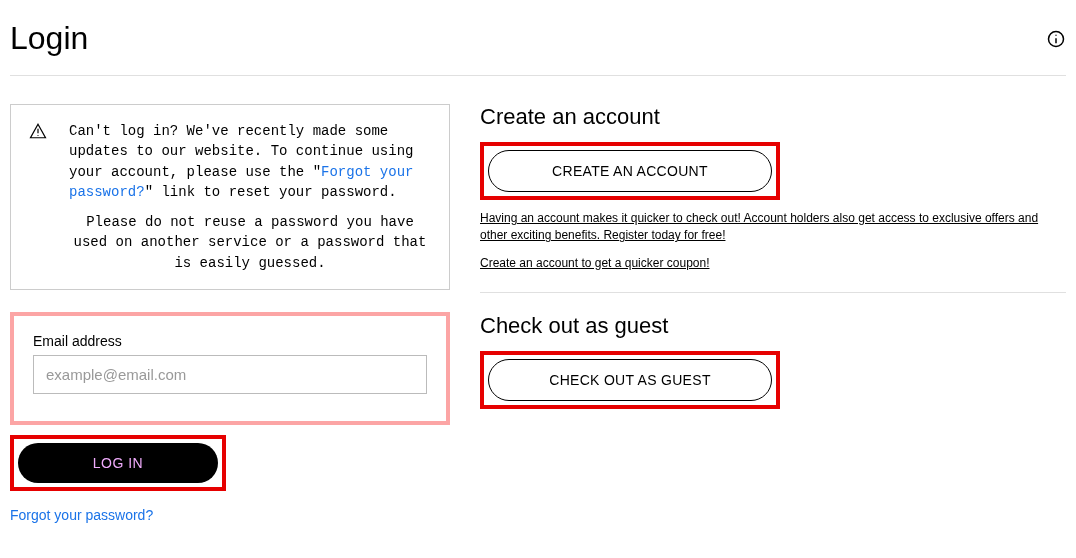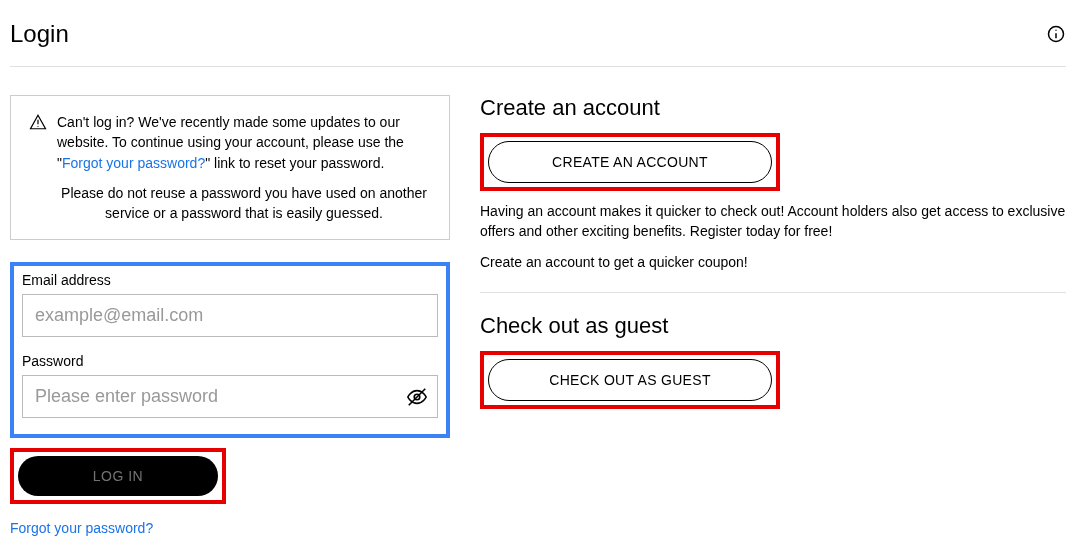--- a/index.html
+++ b/index.html
@@ -15,21 +15,21 @@
     }
     .header {
       display: flex;
       justify-content: space-between;
       align-items: center;
       padding: 20px 0 18px 0;
       border-bottom: 1px solid #e0e0e0;
       margin-bottom: 28px;
     }
     .page-title {
-      font-size: 24px;
+      font-size: 32px;
       font-weight: 400;
     }
     .info-icon-wrap {
       width: 20px;
       height: 20px;
     }
     .columns {
       display: flex;
       gap: 30px;
     }
@@ -42,55 +42,56 @@
     }
     .notice-box {
       border: 1px solid #ccc;
       padding: 16px 18px 16px 18px;
       margin-bottom: 22px;
       font-size: 14px;
       line-height: 1.45;
     }
     .notice-top {
       display: flex;
-      gap: 10px;
+      gap: 22px;
+      font-family: Liberation Mono, monospace;
     }
     .notice-top .icon {
       flex: 0 0 18px;
       margin-top: 1px;
     }
     .notice-text p { margin-bottom: 10px; }
     .notice-text p:last-child { margin-bottom: 0; text-align: center; }
     .notice-link {
       color: #1a73e8;
       text-decoration: none;
     }
     .form-area {
-      border: 4px solid #3b82f6;
-      padding: 4px;
+      border: 4px solid #fca5a5;
+      padding: 15px;
       margin-bottom: 10px;
     }
     .form-inner {
       padding: 0 4px 6px 4px;
     }
     .form-group {
       margin-top: 2px;
       margin-bottom: 16px;
     }
     .form-group:last-child { margin-bottom: 6px; }
     .label {
       display: block;
       font-size: 14px;
       margin-bottom: 6px;
     }
     .input {
       width: 100%;
       border: 1px solid #bbb;
       padding: 10px 12px;
-      font-size: 18px;
+      font-size: 15px;
       color: #c2410c;
     }
     .input::placeholder { color: #999; }
     .input-wrap {
       position: relative;
     }
     .eye-icon {
       position: absolute;
       right: 10px;
       top: 50%;
@@ -100,21 +101,21 @@
       color: #000;
     }
     .login-row {
       border: 4px solid #e60000;
       display: inline-block;
       padding: 4px;
       margin-top: 0;
     }
     .login-btn {
       background: #000;
-      color: #737373;
+      color: #f0abfc;
       border: none;
       border-radius: 22px;
       padding: 12px 0;
       width: 200px;
       font-size: 14px;
       letter-spacing: 0.5px;
       cursor: pointer;
     }
     .forgot {
       display: block;
@@ -138,23 +139,24 @@
       background: #fff;
       border: 1px solid #000;
       border-radius: 22px;
       padding: 12px 0;
       width: 284px;
       font-size: 14px;
       letter-spacing: 0.3px;
       cursor: pointer;
     }
     .desc {
-      font-size: 14px;
+      font-size: 12px;
       line-height: 1.45;
       margin-bottom: 10px;
+      text-decoration: underline;
     }
     .right-divider {
       border: none;
       border-top: 1px solid #e0e0e0;
       margin: 20px 0 20px 0;
     }
   </style>
 </head>
 <body>
 
@@ -187,33 +189,20 @@
           </div>
         </div>
       </div>
 
       <div class="form-area">
         <div class="form-inner">
           <div class="form-group">
             <label class="label">Email address</label>
             <input type="text" class="input" placeholder="example@email.com" style="">
           </div>
-          <div class="form-group">
-            <label class="label">Password</label>
-            <div class="input-wrap">
-              <input type="password" class="input" placeholder="Please enter password" style="">
-              <span class="eye-icon">
-                <svg viewBox="0 0 24 24" fill="none" stroke="currentColor" stroke-width="1.8">
-                  <path d="M2 12s3.5-7 10-7 10 7 10 7-3.5 7-10 7S2 12 2 12z"></path>
-                  <circle cx="12" cy="12" r="3"></circle>
-                  <line x1="3" y1="21" x2="21" y2="3"></line>
-                </svg>
-              </span>
-            </div>
-          </div>
         </div>
       </div>
 
       <div class="login-row">
         <button class="login-btn">LOG IN</button>
       </div>
 
       <a href="#" class="forgot">Forgot your password?</a>
     </div>
 

